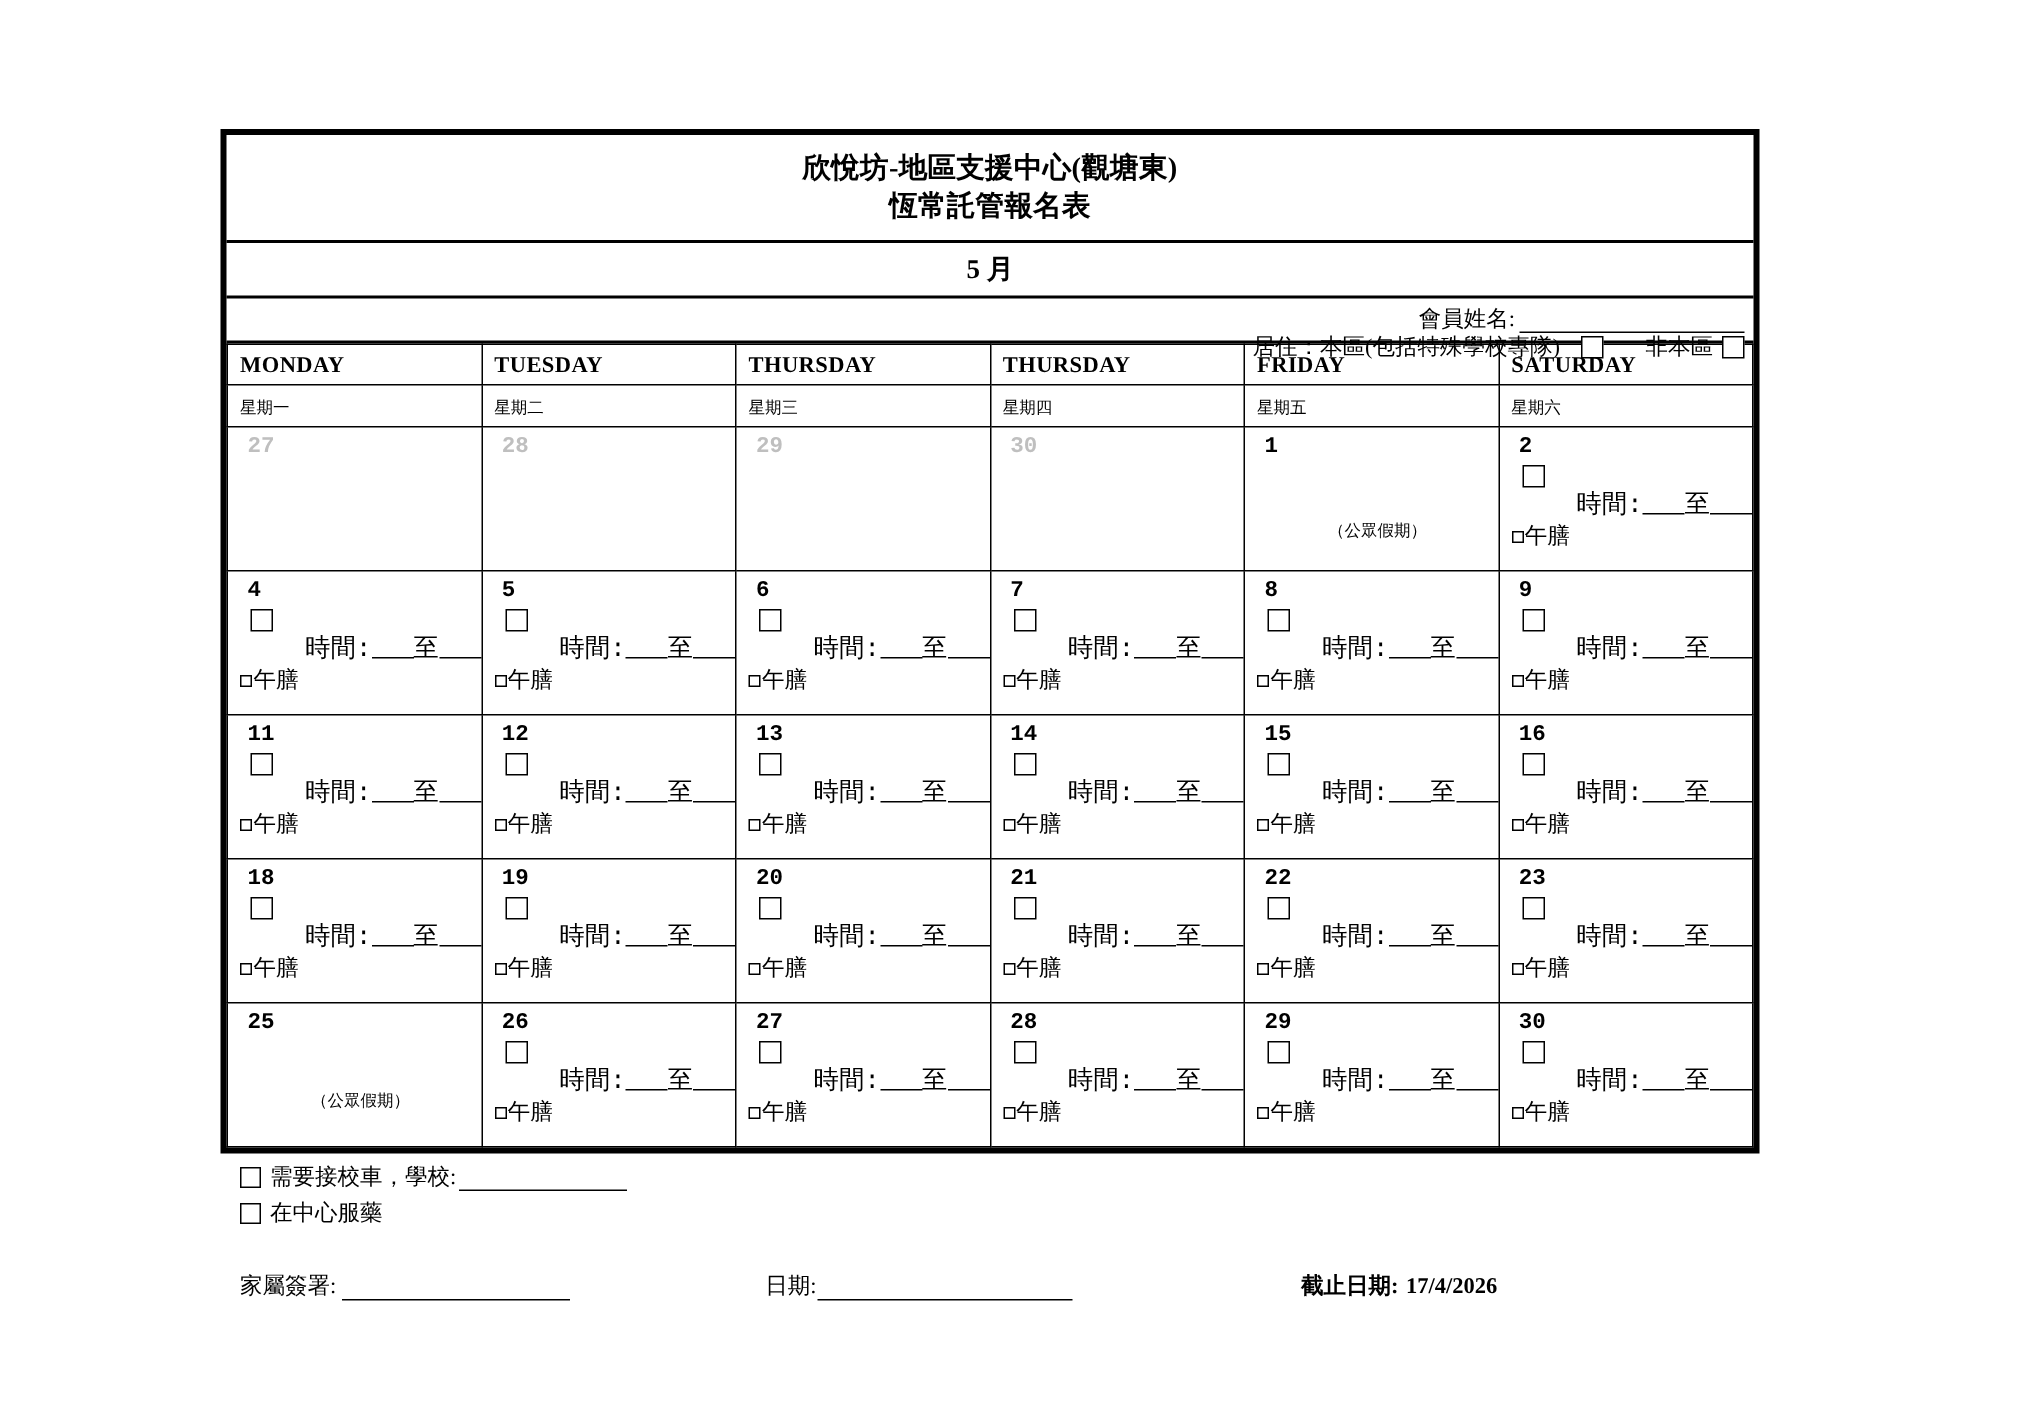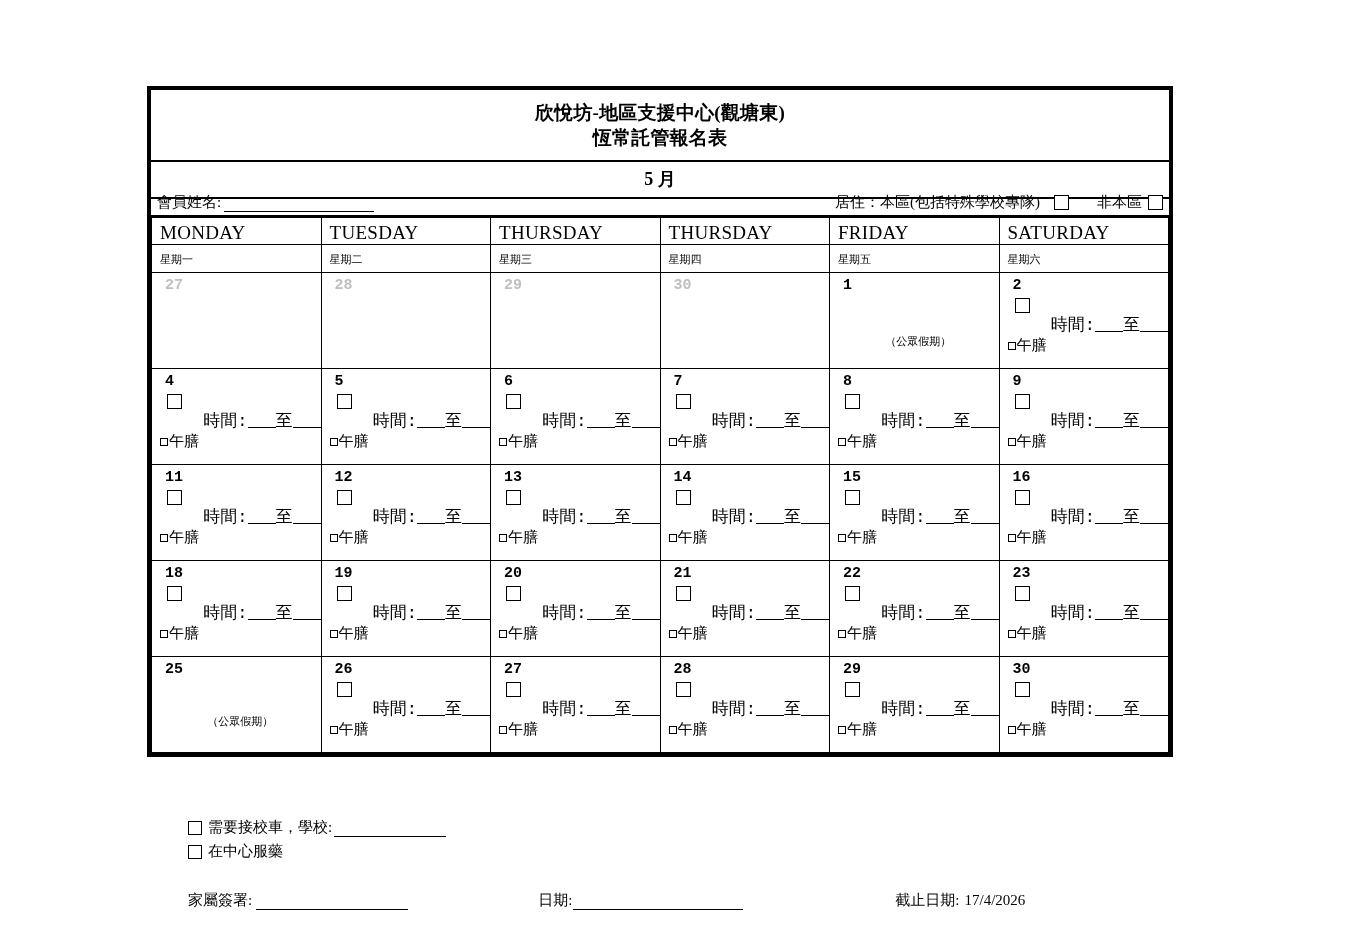--- a/index.html
+++ b/index.html
@@ -55,21 +55,22 @@
   }
 
   
   .meta-row {
     border-bottom: 2px solid #000;
     display: flex;
     align-items: flex-end;
     justify-content: space-between;
     padding: 4px 6px 3px 6px;
     box-sizing: border-box;
-    height: 18px;
+    height: 30px;
+    flex-direction: column;
   }
   .name-field {
     display: flex;
     align-items: flex-end;
     font-size: 15px;
     white-space: nowrap;
   }
   .name-label { font-size: 15px; }
   .blank-line {
     display: inline-block;
@@ -102,22 +103,22 @@
     table-layout: fixed;
   }
   table.cal td, table.cal th {
     border: 1.5px solid #000;
     vertical-align: top;
     box-sizing: border-box;
     padding: 0;
   }
   table.cal tr.hdr-en td {
     height: 27px;
-    font-size: 19px;
-    font-weight: 400;
+    font-size: 15px;
+    font-weight: 700;
     padding: 3px 0 0 8px;
     letter-spacing: 0.3px;
     vertical-align: middle;
   }
   table.cal tr.hdr-zh td {
     height: 28px;
     font-size: 11px;
     padding: 2px 0 0 8px;
     vertical-align: middle;
   }
@@ -180,24 +181,23 @@
     text-align: center;
     font-size: 11px;
     margin-top: 40px;
   }
   .holiday-note.low { margin-top: 36px; }
 
   
   .footer {
     position: absolute;
     left: 160px;
-    top: 818px;
+    top: 775px;
     width: 1030px;
     font-size: 15px;
-    margin-left: 28px;
   }
   .foot-chk-row {
     display: flex;
     align-items: flex-end;
     margin-bottom: 5px;
     white-space: nowrap;
   }
   .foot-box {
     display: inline-block;
     width: 14px;
@@ -211,21 +211,21 @@
   .sig-row {
     display: flex;
     align-items: flex-end;
     margin-top: 30px;
     white-space: nowrap;
     gap: 16px;
   }
   .sig-item { display: flex; align-items: flex-end; }
   .sig-gap-1 { width: 98px; }
   .sig-gap-2 { width: 120px; }
-  .deadline { font-size: 15px; font-weight: 400; }
+  .deadline { font-size: 15px; font-weight: 700; }
 </style>
 </head>
 <body>
 
 <div class="page">
 
   <div class="form-frame">
 
     <div class="title-block">
       <div class="title-line">欣悅坊-地區支援中心(觀塘東)</div>

